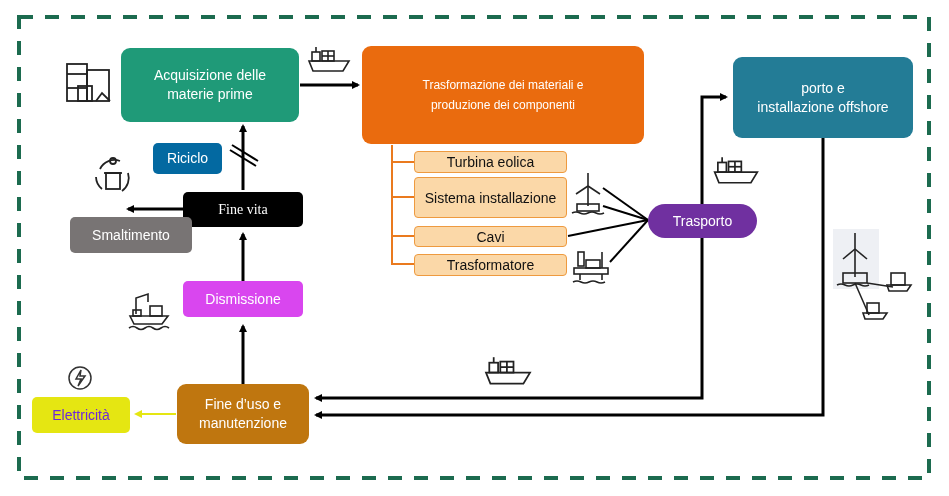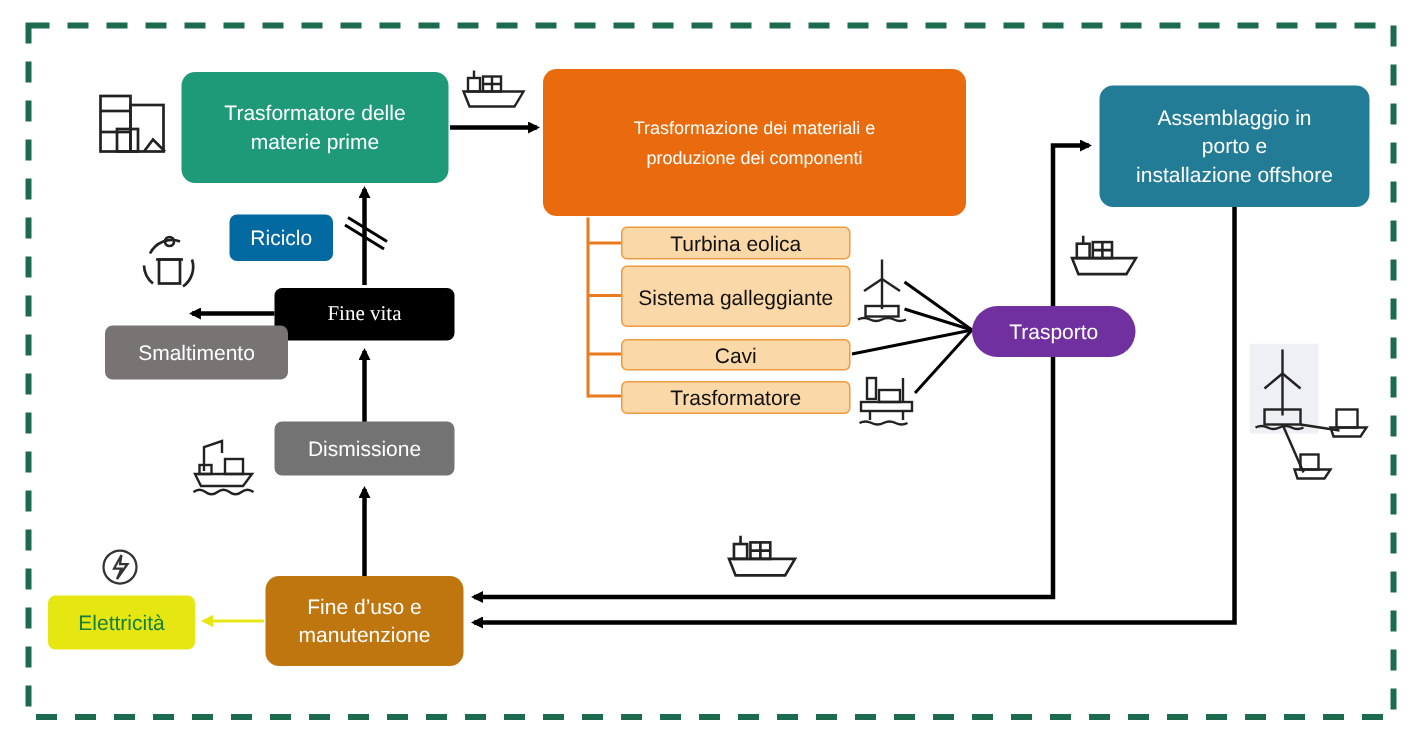--- a/index.html
+++ b/index.html
@@ -49,55 +49,54 @@
   <line x1="230" y1="150" x2="256" y2="166" stroke="#000" stroke-width="2"></line>
   <line x1="232" y1="145" x2="258" y2="161" stroke="#000" stroke-width="2"></line>
 
   <line x1="183" y1="209" x2="128" y2="209" stroke="#000" stroke-width="3" marker-end="url(#arr)"></line>
 
   <line x1="176" y1="414" x2="136" y2="414" stroke="#e5e612" stroke-width="2" marker-end="url(#arrY)"></line>
 </svg>
 
 <div class="box" style="left:121px;top:48px;width:178px;height:74px;background:#1f9a78;">
   <div>
-      <div>Trasformatore delle</div>
+      <div>Acquisizione delle</div>
       <div>materie prime</div>
     </div>
 </div>
 <div class="box" style="left:362px;top:46px;width:282px;height:98px;background:#ea6b0e;font-size:12px;line-height:20px;">
   <div>
       <div>Trasformazione dei materiali e</div>
       <div>produzione dei componenti</div>
     </div>
 </div>
 <div class="box" style="left:733px;top:57px;width:180px;height:81px;background:#237c96;">
   <div>
-      <div>Assemblaggio in</div>
       <div>porto e</div>
       <div>installazione offshore</div>
     </div>
 </div>
 
 <div class="sub" style="left:414px;top:151px;width:153px;height:22px;">Turbina eolica</div>
-<div class="sub" style="left:414px;top:177px;width:153px;height:41px;">Sistema galleggiante</div>
+<div class="sub" style="left:414px;top:177px;width:153px;height:41px;">Sistema installazione</div>
 <div class="sub" style="left:414px;top:226px;width:153px;height:21px;">Cavi</div>
 <div class="sub" style="left:414px;top:254px;width:153px;height:22px;">Trasformatore</div>
 
 <div class="box" style="left:648px;top:204px;width:109px;height:34px;background:#7030a0;border-radius:17px;text-align:right;">Trasporto</div>
 <div class="box" style="left:153px;top:143px;width:69px;height:31px;background:#0369a1;border-radius:5px;">Riciclo</div>
 <div class="box" style="left:183px;top:192px;width:120px;height:35px;background:#000;border-radius:5px;font-family:Liberation Serif, serif;">Fine vita</div>
 <div class="box" style="left:35px;top:217px;width:122px;height:36px;background:#787474;border-radius:5px;margin-left:35px;">Smaltimento</div>
-<div class="box" style="left:183px;top:281px;width:120px;height:36px;background:#737373;border-radius:5px;">Dismissione</div>
+<div class="box" style="left:183px;top:281px;width:120px;height:36px;background:#d946ef;border-radius:5px;">Dismissione</div>
 <div class="box" style="left:177px;top:384px;width:132px;height:60px;background:#bf760f;">
   <div>
       <div>Fine d’uso e</div>
       <div>manutenzione</div>
     </div>
 </div>
-<div class="box" style="left:32px;top:397px;width:98px;height:36px;background:#e5e612;color:#15803d;border-radius:5px;">Elettricità</div>
+<div class="box" style="left:32px;top:397px;width:98px;height:36px;background:#e5e612;color:#6d28d9;border-radius:5px;">Elettricità</div>
 
 <svg class="icon" style="left:64px;top:60px" width="50" height="44" viewBox="0 0 50 44">
   <g fill="none" stroke="#222" stroke-width="1.8">
       <rect x="3" y="4" width="20" height="37"></rect>
       <line x1="3" y1="14" x2="23" y2="14"></line>
       <line x1="3" y1="28" x2="23" y2="28"></line>
       <rect x="23" y="10" width="22" height="31"></rect>
       <rect x="14" y="26" width="14" height="15"></rect>
       <path d="M32,41 l6,-8 l8,8"></path>
     </g>

